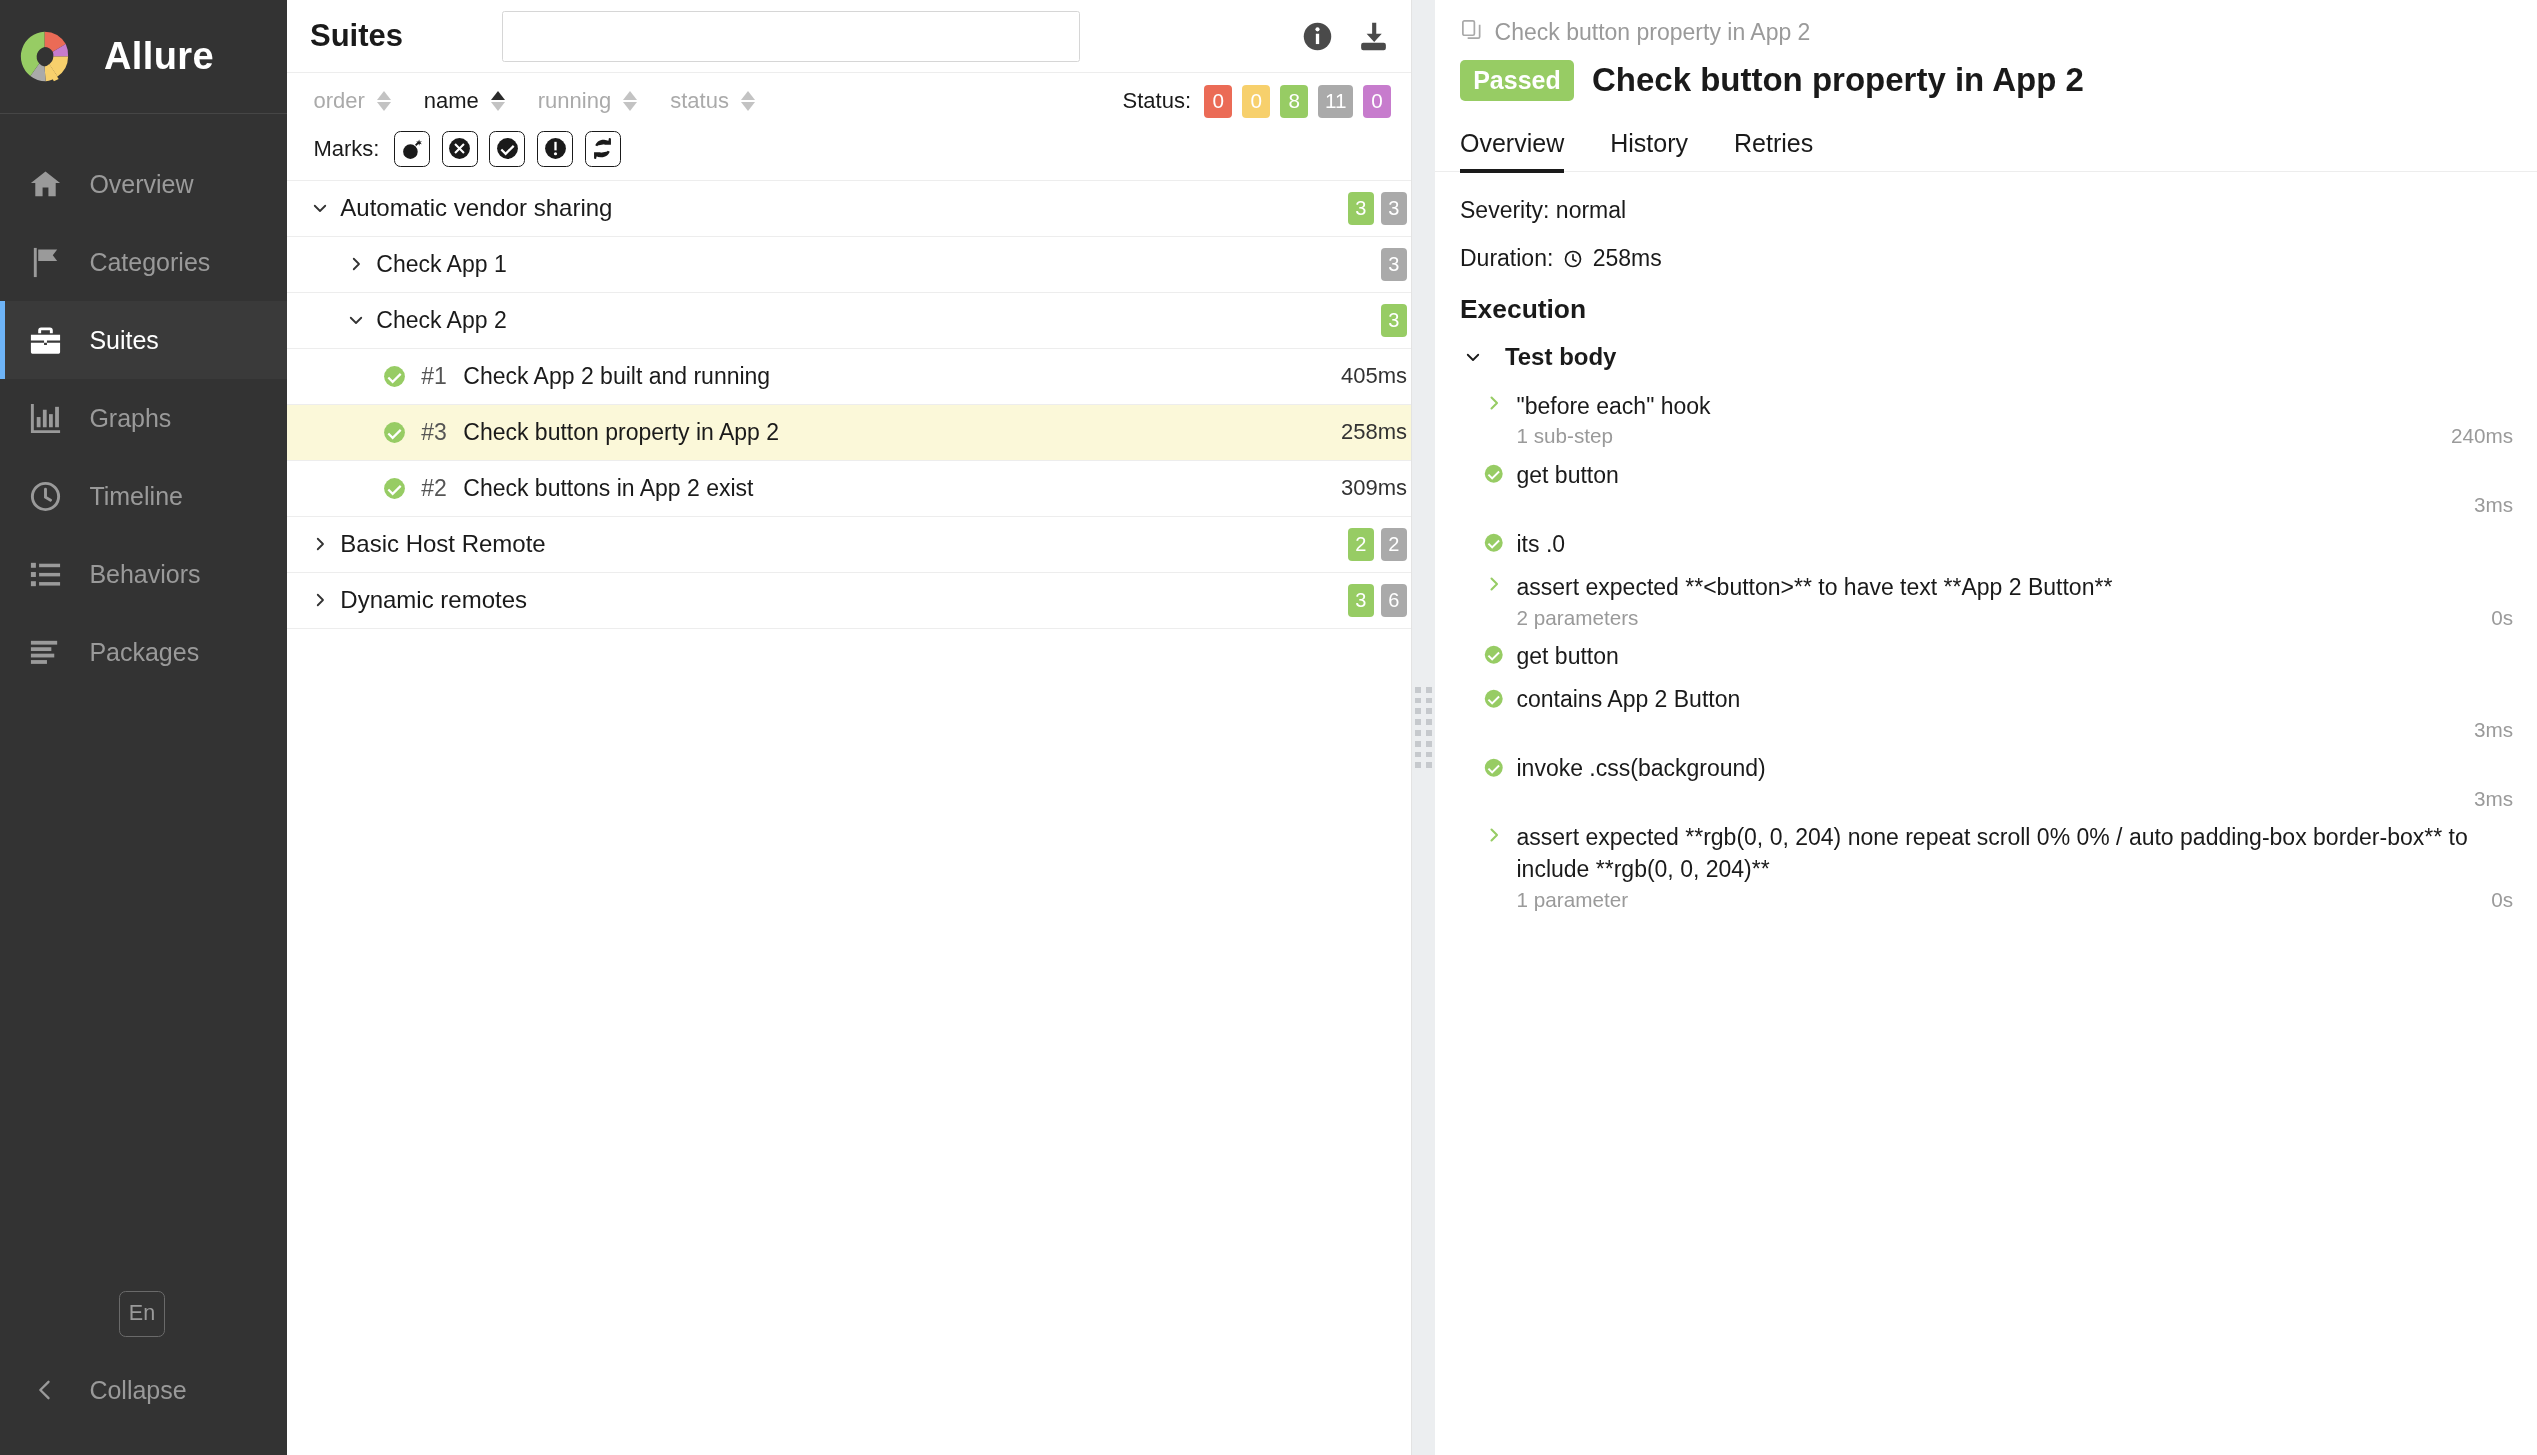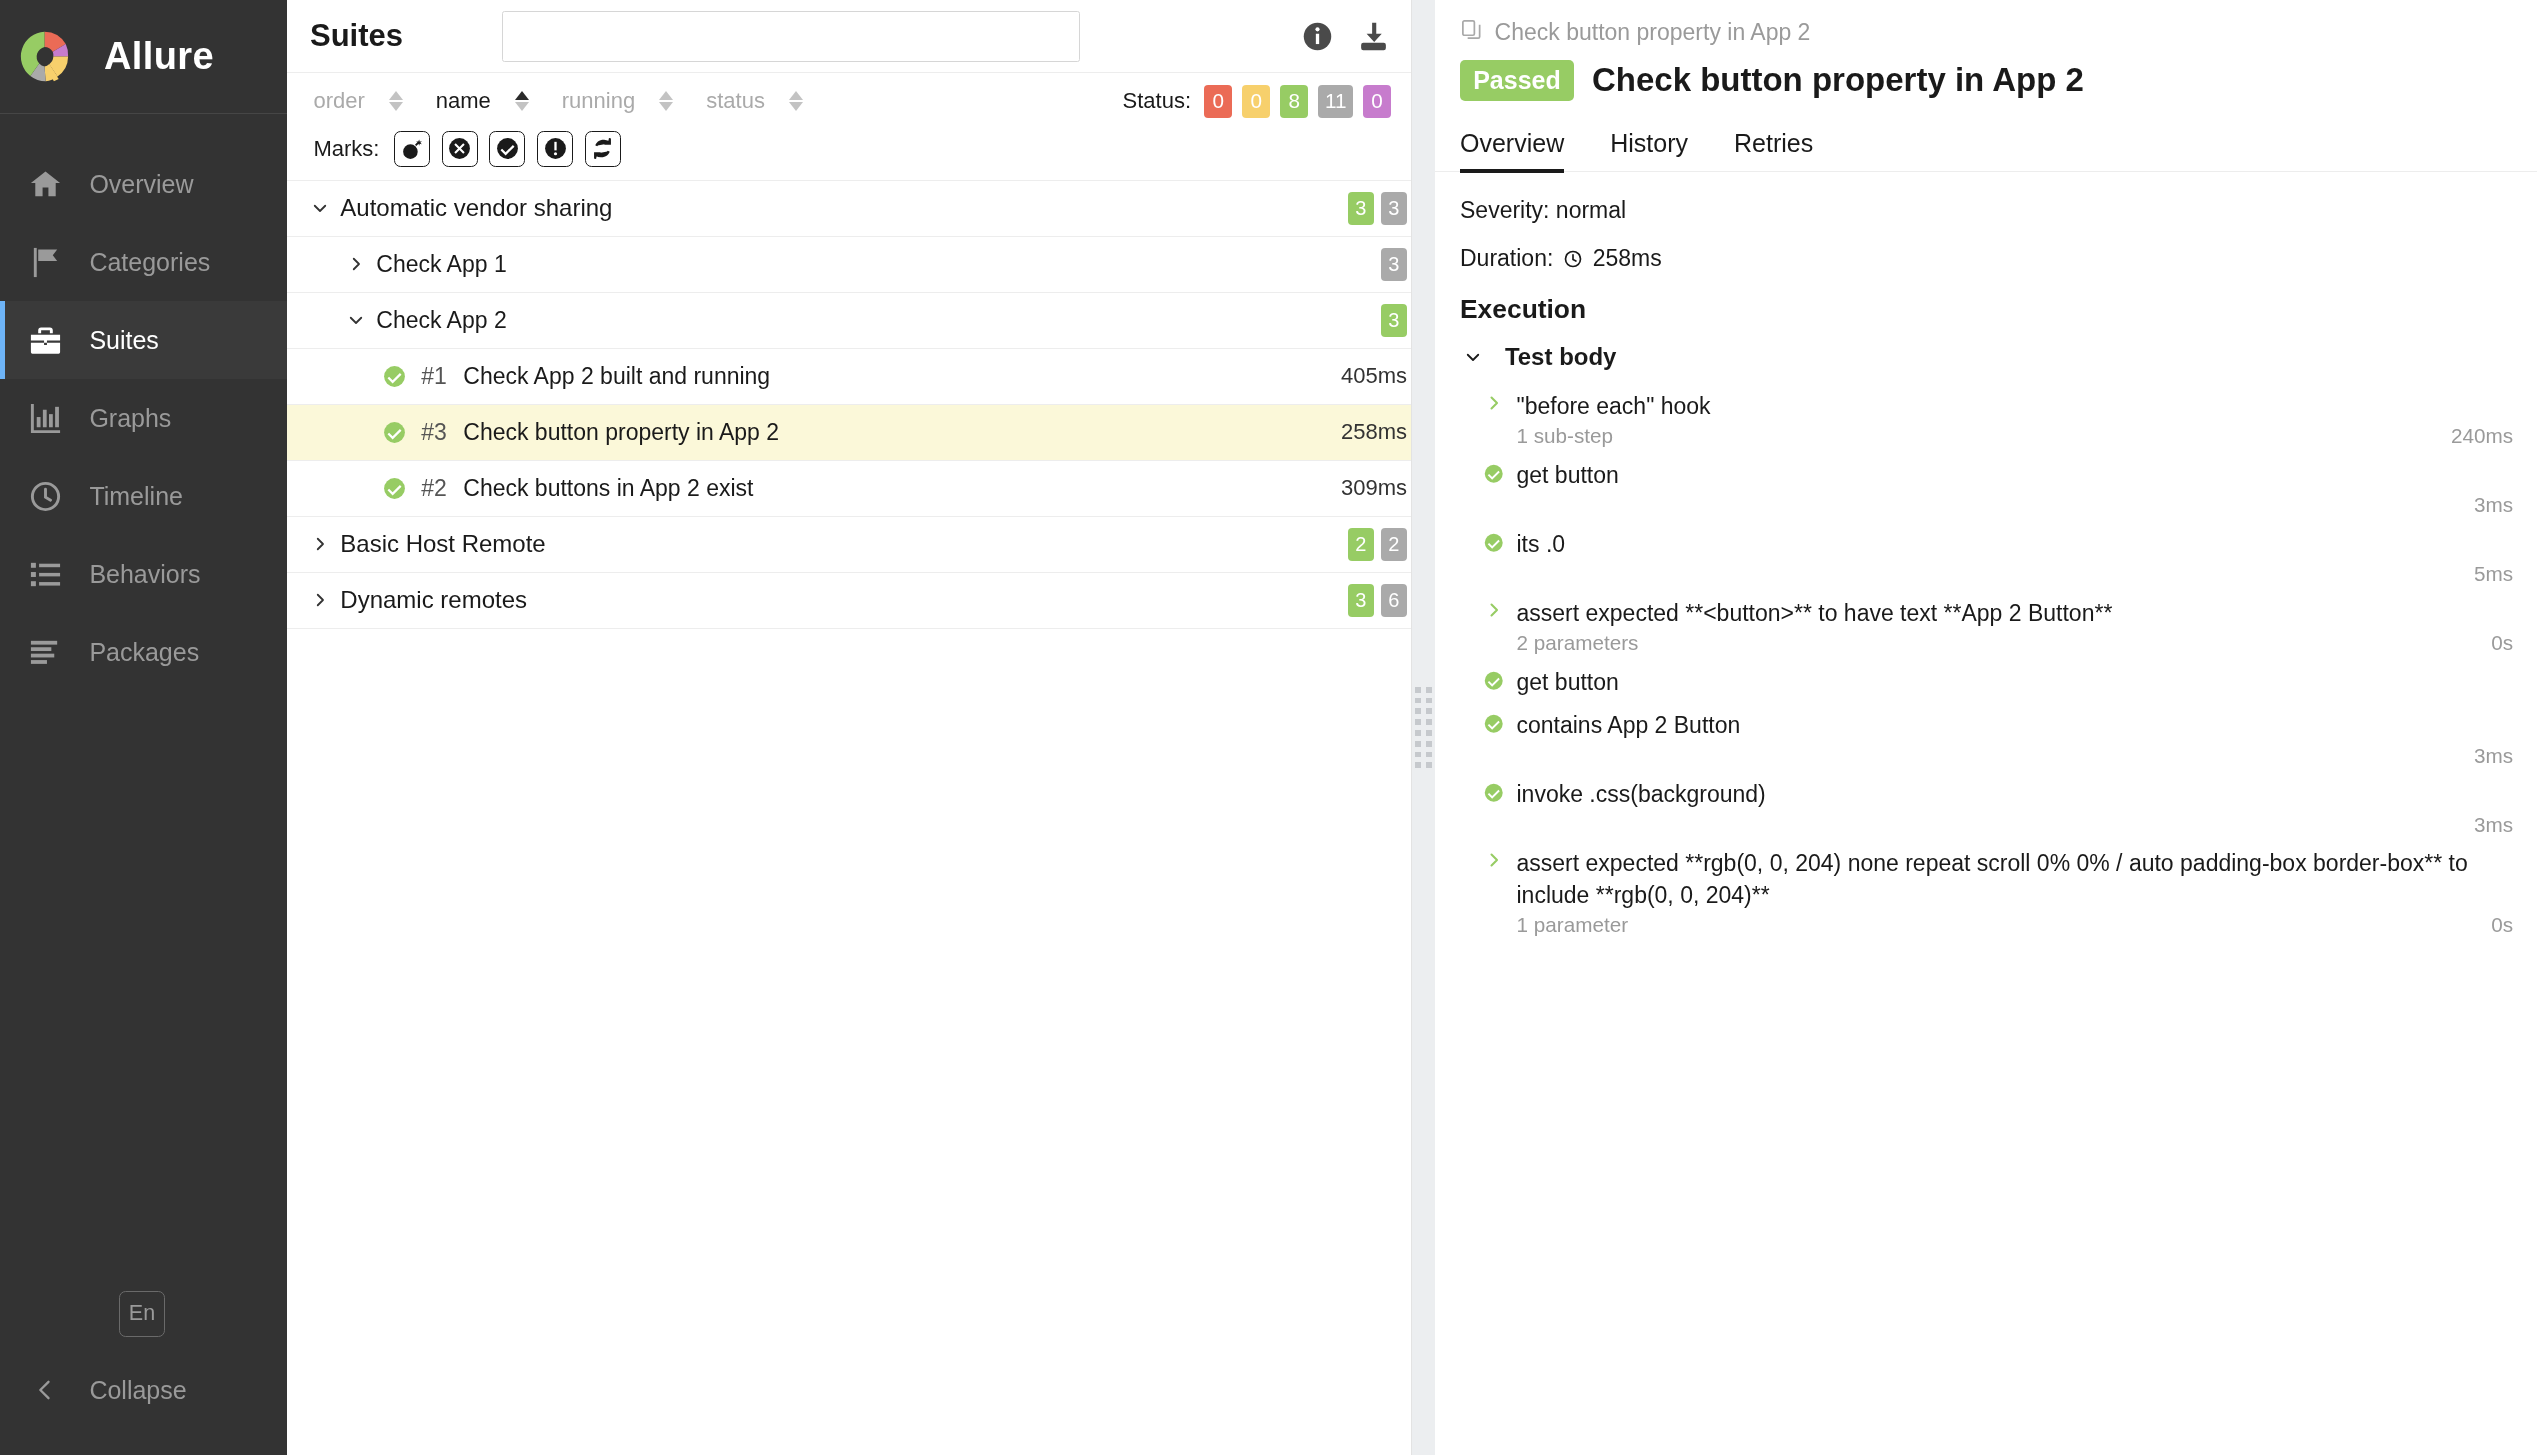--- a/index.html
+++ b/index.html
@@ -77,21 +77,21 @@
     background: #fff;
   }
   .head-icons { margin-left: auto; display: flex; align-items: center; gap: 21.5px; }
   .hico { width: 35px; height: 35px; cursor: pointer;
     display: flex; align-items: center; justify-content: center; }
   .hico svg { width: 33px; height: 33px; fill: #4a4a4a; }
 
   .controls { padding: 11.6px 20px 13.2px 26.4px; border-bottom: 0.8px solid #ededed; }
   .ctl-row1 { display: flex; align-items: center; }
   .sorter {
-    display: flex; align-items: center; gap: 24px;
+    display: flex; align-items: center; gap: 12px;
     margin-right: 33px; cursor: pointer;
     font-size: 22px; color: #aaaaaa;
   }
   .sorter.active { color: #1a1a1a; }
   .arrows { display: flex; flex-direction: column; gap: 2.5px; line-height: 0; }
   .arr { width: 0; height: 0; border-left: 7.4px solid transparent;
     border-right: 7.4px solid transparent; }
   .arr.up { border-bottom: 9px solid #c3c3c3; }
   .arr.dn { border-top: 9px solid #c3c3c3; }
   .sorter.active .arr.up { border-bottom-color: #2b2b2b; }
@@ -619,23 +619,20 @@
         <div class="step">
           <div class="step-main">
             <span class="step-ico">
               <svg viewBox="0 0 24 24">
                   <circle cx="12" cy="12" r="10" fill="#97cc64"></circle>
                   <path d="M6.8 12.2l3.4 3.4 7-7 1.5 1.6-8.5 8.4-4.9-4.9z" fill="#fff"></path>
                 </svg>
             </span>
             <span class="step-text">its .0</span>
           </div>
-          <div class="step-sub step-time-solo">
-            <span class="step-time">5ms</span>
-          </div>
         </div>
 
         <div class="step">
           <div class="step-main">
             <span class="step-ico chevron">
               <svg viewBox="0 0 24 24" stroke-linecap="round" stroke-linejoin="round">
                   <path d="M8 4l8 8-8 8"></path>
                 </svg>
             </span>
             <span class="step-text">assert expected **&lt;button&gt;** to have text **App 2 Button**</span>

